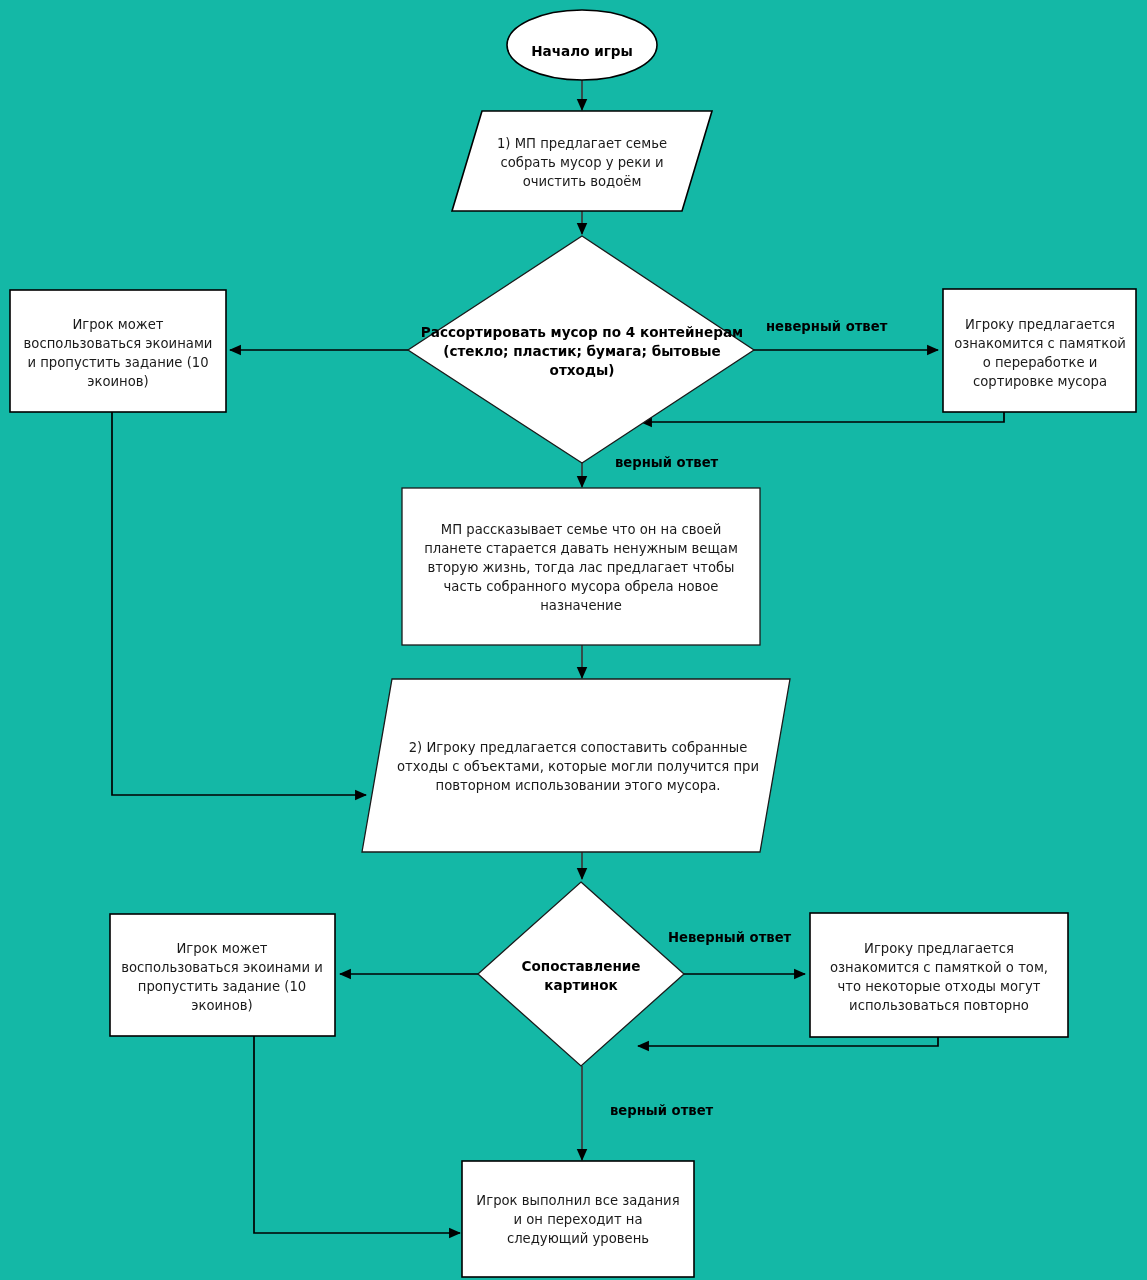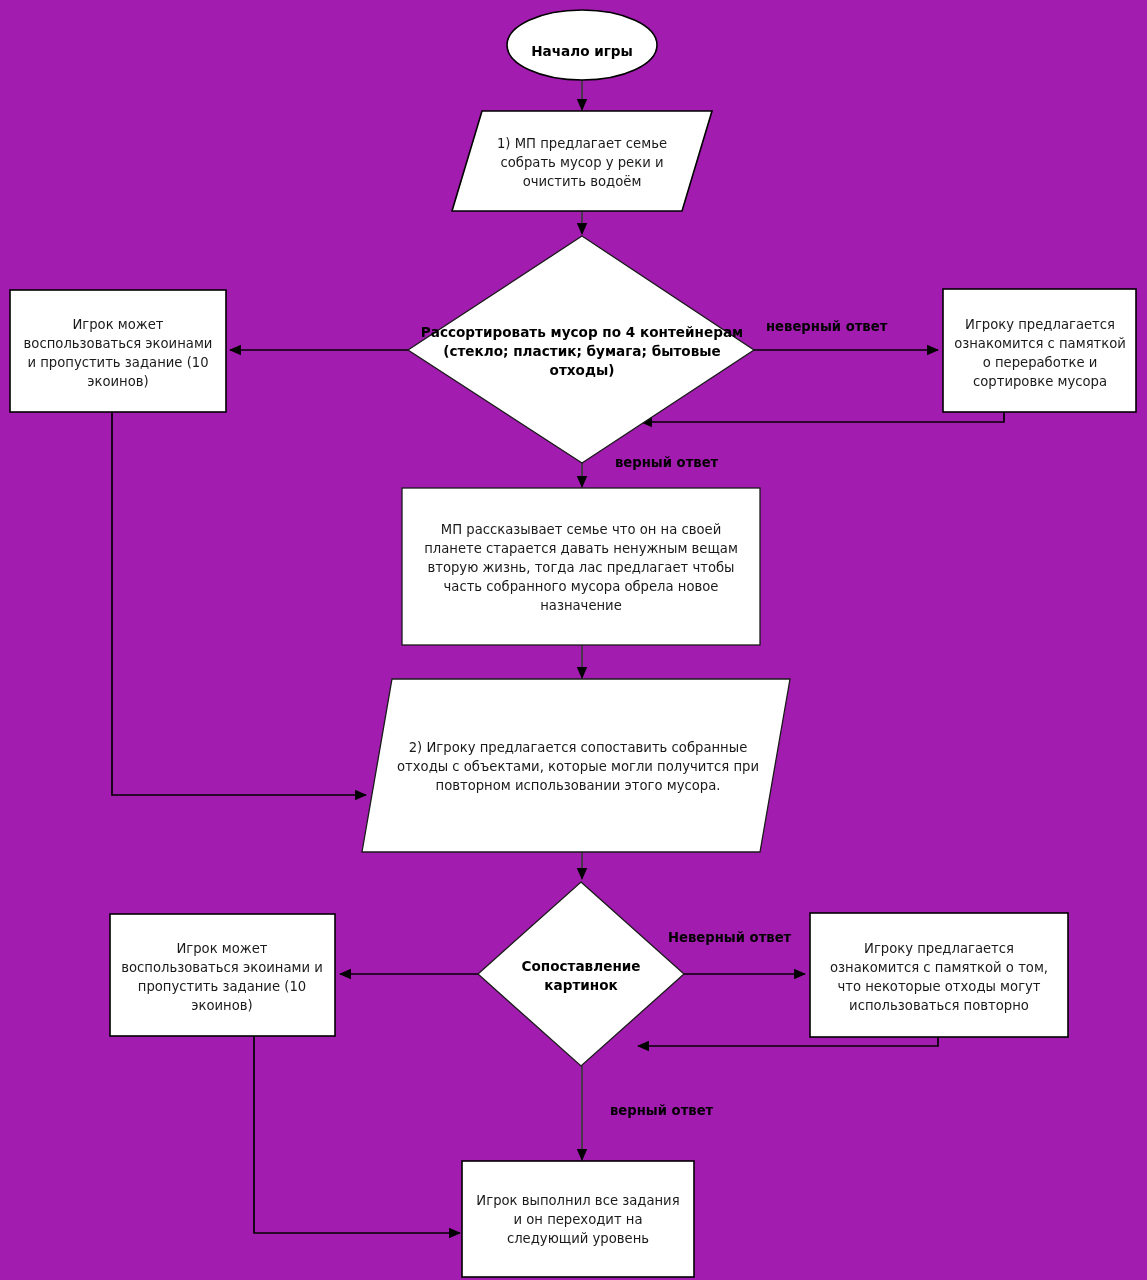--- a/index.html
+++ b/index.html
@@ -4,21 +4,21 @@
 <style>
   html, body {
     margin: 0;
     padding: 0;
     background: #ffffff;
   }
   #canvas-wrap {
     position: relative;
     width: 1147px;
     height: 1280px;
-    background: #a21caf;
+    background: #14b8a6;
     overflow: hidden;
   }
   svg#flow {
     position: absolute;
     left: 0;
     top: 0;
     width: 1147px;
     height: 1280px;
     display: block;
   }

